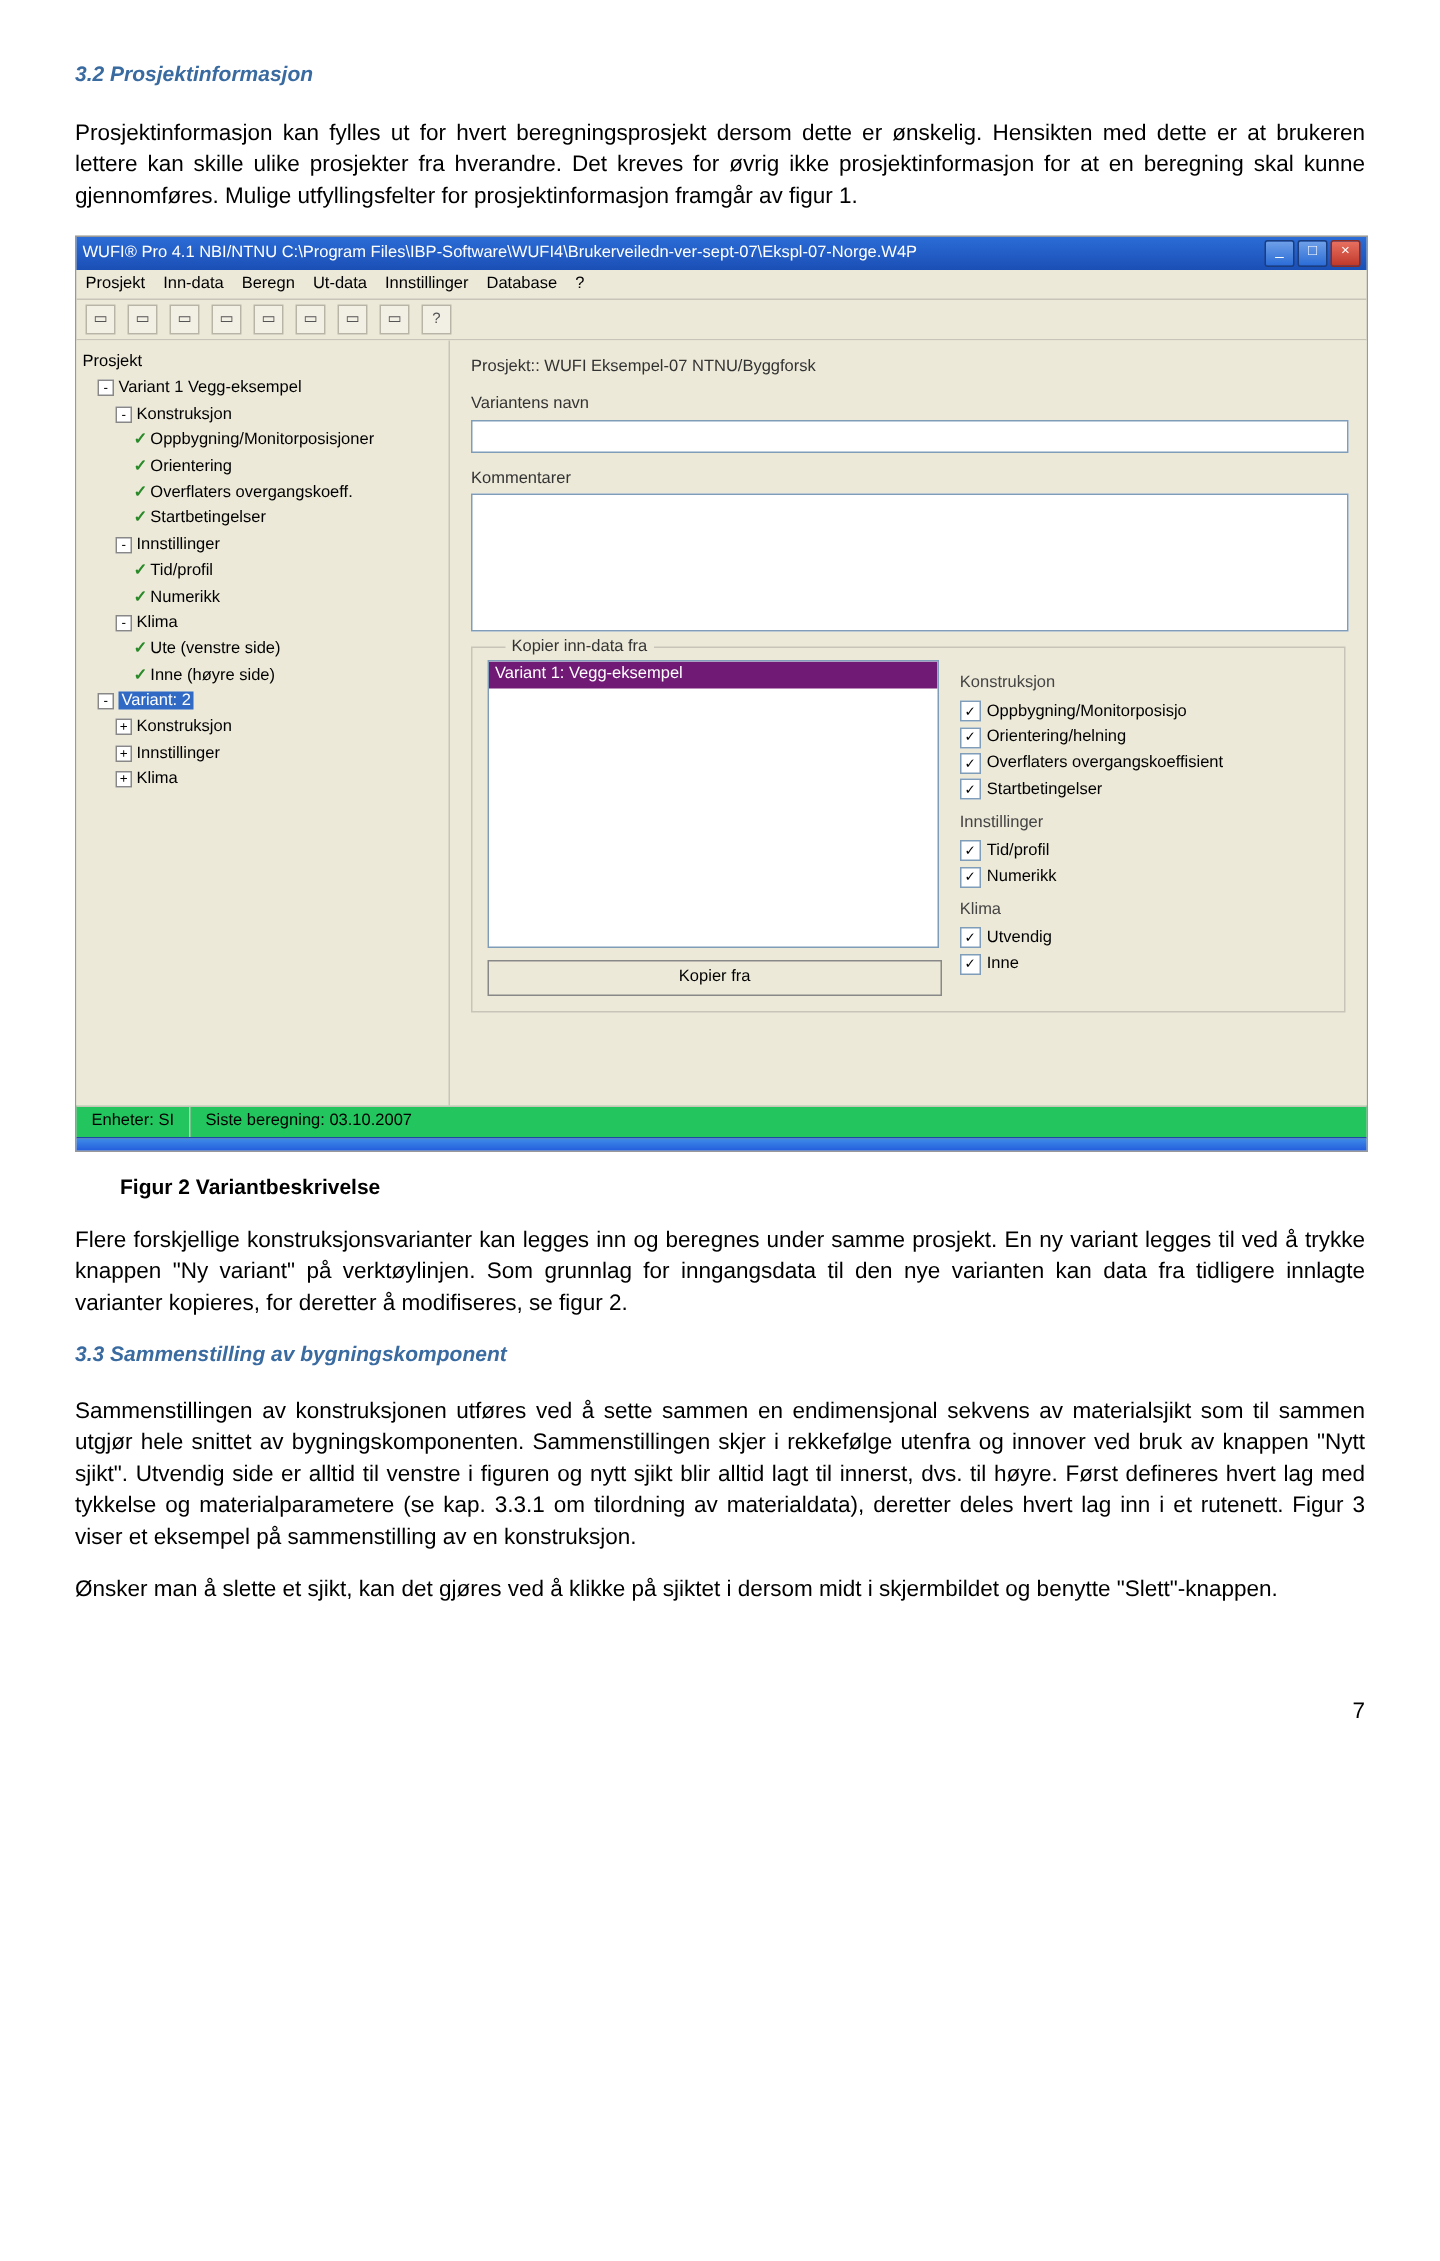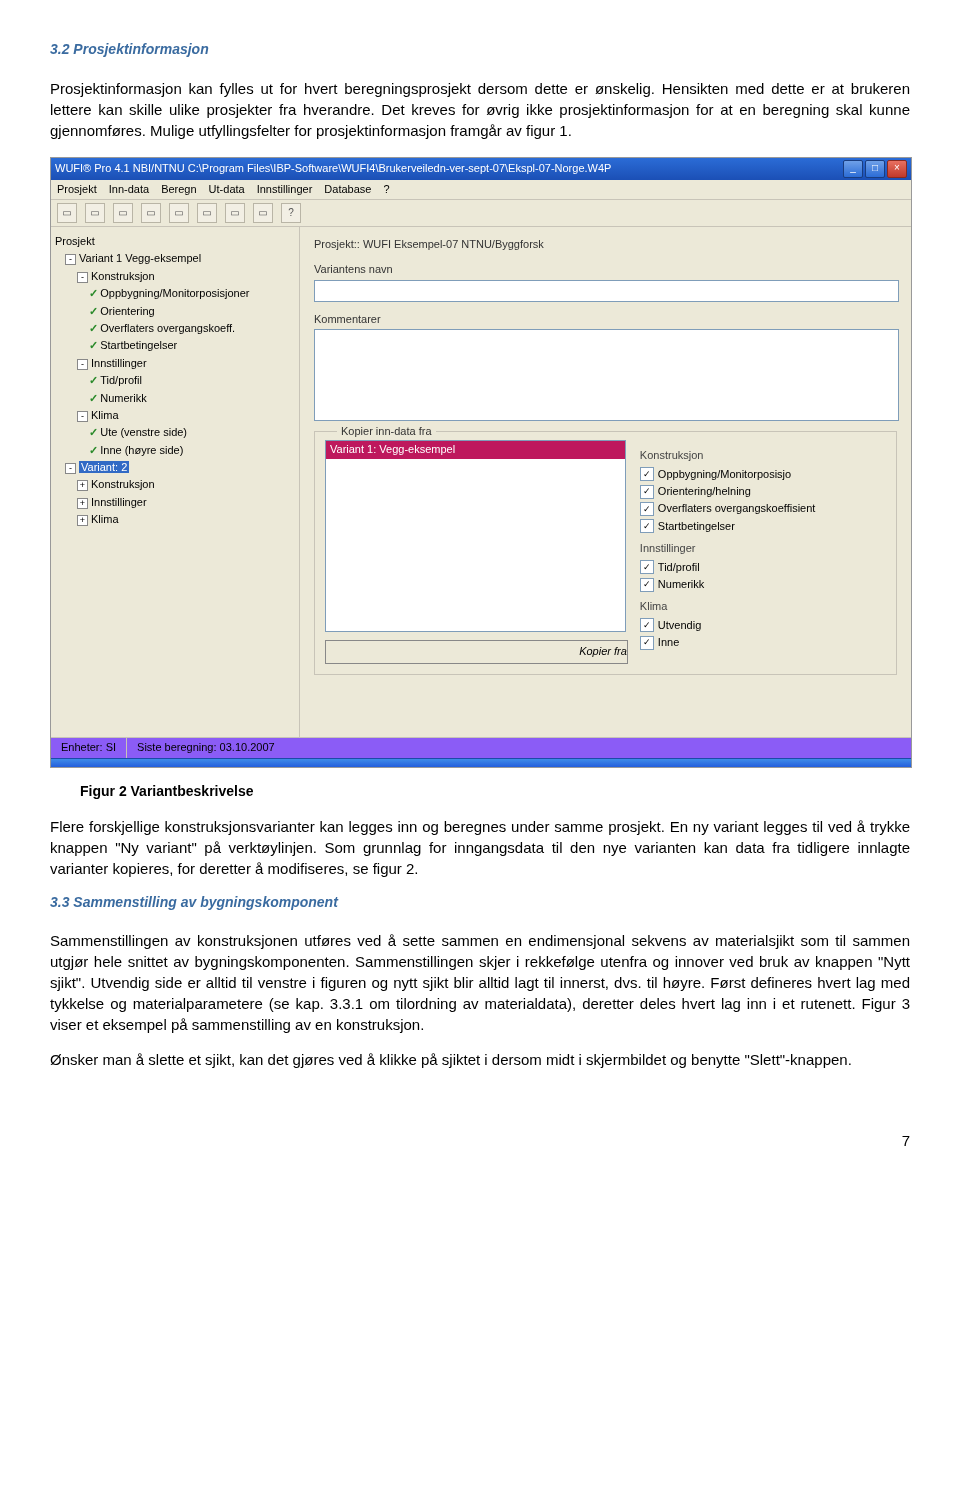--- a/index.html
+++ b/index.html
@@ -119,47 +119,46 @@
     font-size:11px; color:#333;
   }
   .group-inner { display:flex; gap:10px; }
   .listbox {
     flex:1 1 55%;
     background:#fff; border:1px solid #7f9db9;
     height:190px;
     overflow:hidden;
   }
   .listitem {
-    background:#be185d; color:#fff;
+    background:#701a75; color:#fff;
     padding:1px 4px;
     font-size:11px;
   }
   .right-col {
     flex:1 1 45%;
     font-size:11px;
     padding:2px 0 0 4px;
   }
   .catlbl { color:#444; margin:6px 0 2px 0; font-size:11px;}
   .chkrow { display:flex; align-items:center; gap:4px; padding:1px 0;}
   .chkbox { width:12px; height:12px; border:1px solid #7f9db9; background:#fff; display:inline-flex; align-items:center; justify-content:center; font-size:9px; color:#000;}
   .kopier-btn {
     display:block;
     width:100%;
     height:22px;
     margin-top:8px;
     background:#ece9d8;
     border:1px solid #888;
     font-size:11px;
-    text-align:right;
+    text-align:center;
     line-height:20px;
-    font-style:italic;
   }
   .statusbar {
     border-top:1px solid #c8c4b8;
-    background:#8b5cf6;
+    background:#22c55e;
     display:flex;
     font-size:11px;
     height:20px;
   }
   .statusbar .cell {
     border-right:1px solid #c8c4b8;
     padding:2px 10px;
   }
   .statusbar .cell.flex { flex:1; border-right:none;}
   .taskbar {

